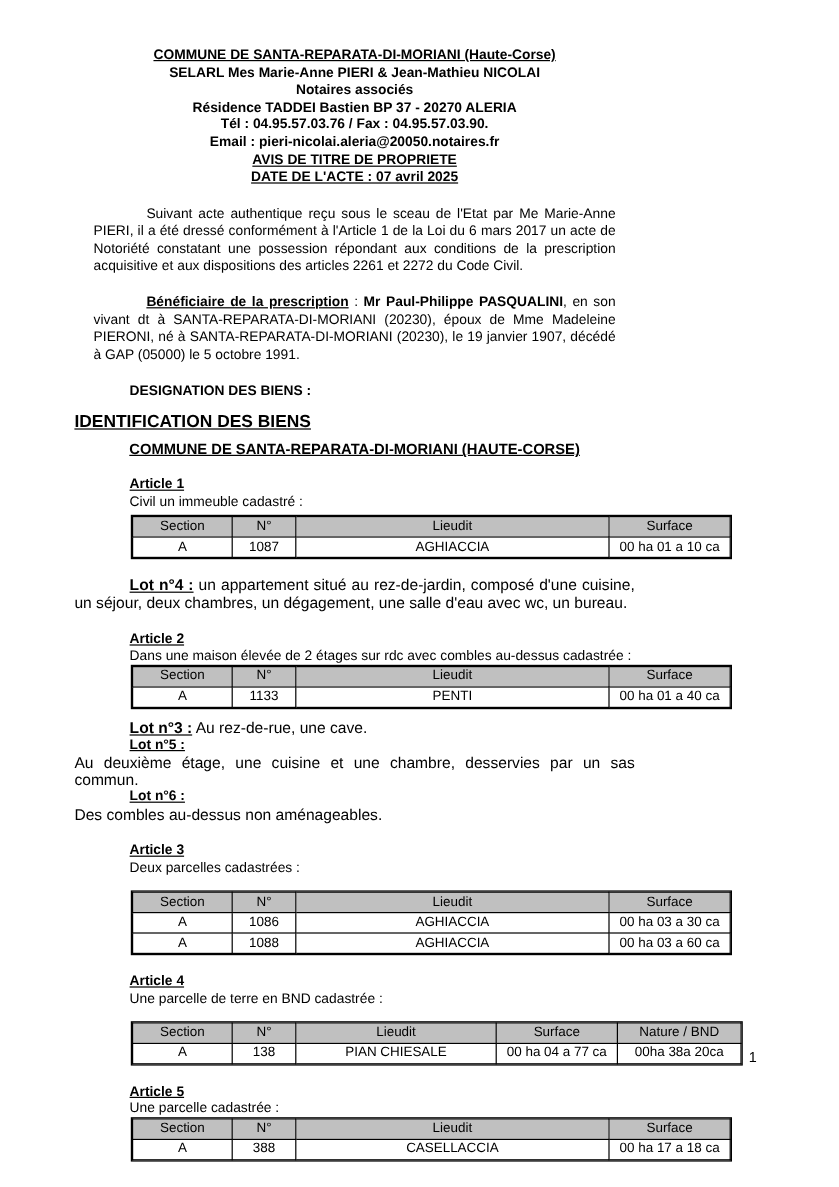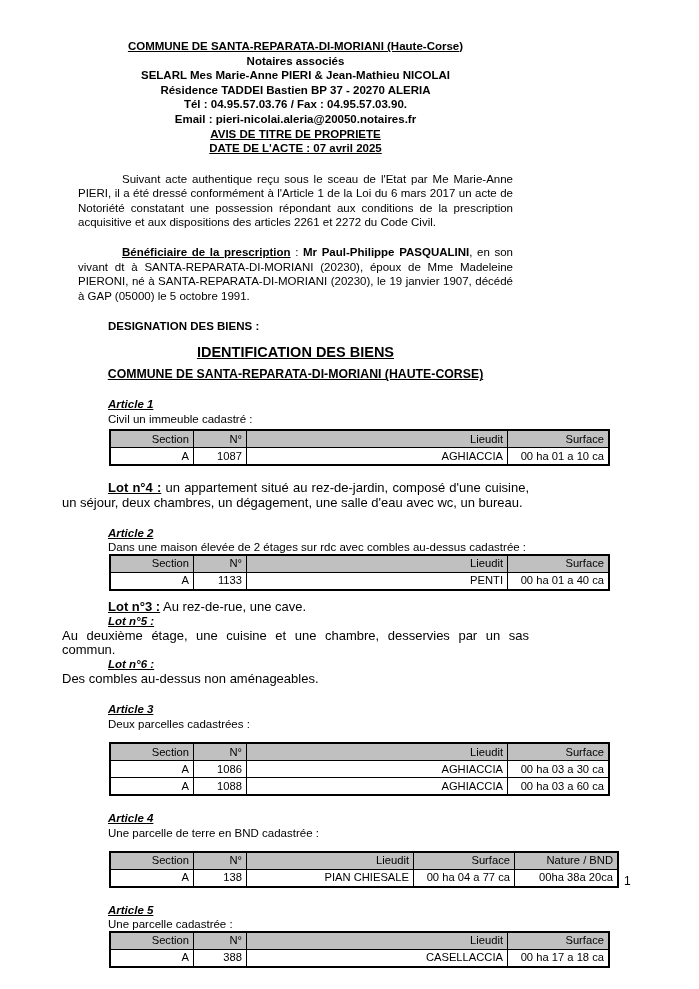--- a/index.html
+++ b/index.html
@@ -40,41 +40,40 @@
     line-height: 14.4px;
     text-align: justify;
     margin: 16px;
   }
   .body-par.ind  { text-indent: 44px; }
 
   .big-title {
     font-size: 14.5px;
     font-weight: bold;
     text-decoration: underline;
-    text-align: center;
+    text-align: left;
     line-height: 20px;
     margin-top: 9px;
   }
   .sub-title {
     font-size: 12.3px;
     font-weight: bold;
     text-decoration: underline;
     text-align: center;
     line-height: 18px;
     margin-top: 3px;
   }
 
   .indent-blk { padding-left: 46px; }
 
   .art-head {
     font-size: 11.5px;
     font-weight: bold;
     text-decoration: underline;
     line-height: 14.4px;
-    font-style: italic;
   }
   .art-sub {
     font-size: 11.5px;
     line-height: 14.4px;
   }
 
   .lot-par {
     font-size: 13px;
     line-height: 14.4px;
     text-align: justify;
@@ -96,21 +95,21 @@
     margin-left: 48px;
     table-layout: fixed;
     font-size: 11.2px;
   }
   table.cad td, table.cad th {
     border: 1px solid #000000;
     padding: 0px 4px 1px 4px;
     height: 15px;
     line-height: 14px;
     font-weight: normal;
-    text-align: right;
+    text-align: center;
     vertical-align: middle;
     overflow: hidden;
     white-space: nowrap;
   }
   table.cad thead th {
     background: #c0c0c0;
   }
   table.cad {
     outline: 1px solid #000;
   }
@@ -141,22 +140,22 @@
     line-height: 14px;
   }
 </style>
 </head>
 <body>
 
 <div class="page">
 
   <div>
     <div class="hdr-line u">COMMUNE DE SANTA-REPARATA-DI-MORIANI (Haute-Corse)</div>
+    <div class="hdr-line">SELARL Mes Marie-Anne PIERI &amp; Jean-Mathieu NICOLAI</div>
     <div class="hdr-line">Notaires associés</div>
-    <div class="hdr-line">SELARL Mes Marie-Anne PIERI &amp; Jean-Mathieu NICOLAI</div>
     <div class="hdr-line">Résidence TADDEI Bastien BP 37 - 20270 ALERIA</div>
     <div class="hdr-line">Tél : 04.95.57.03.76 / Fax : 04.95.57.03.90.</div>
     <div class="hdr-line">Email : pieri-nicolai.aleria@20050.notaires.fr</div>
     <div class="hdr-line u">AVIS DE TITRE DE PROPRIETE</div>
     <div class="hdr-line u">DATE DE L'ACTE : 07 avril 2025</div>
   </div>
 
   <p class="body-par ind">Suivant acte authentique reçu sous le sceau de l'Etat par Me Marie-Anne PIERI, il a été dressé conformément à l'Article 1 de la Loi du 6 mars 2017 un acte de Notoriété constatant une possession répondant aux conditions de la prescription acquisitive et aux dispositions des articles 2261 et 2272 du Code Civil.</p>
 
   <p class="body-par ind"><span class="bu">Bénéficiaire de la prescription</span><span> : </span><span class="b">Mr Paul-Philippe PASQUALINI</span><span>, en son vivant dt à SANTA-REPARATA-DI-MORIANI (20230), époux de Mme Madeleine PIERONI, né à SANTA-REPARATA-DI-MORIANI (20230), le 19 janvier 1907, décédé à GAP (05000)  le 5 octobre 1991.</span></p>

